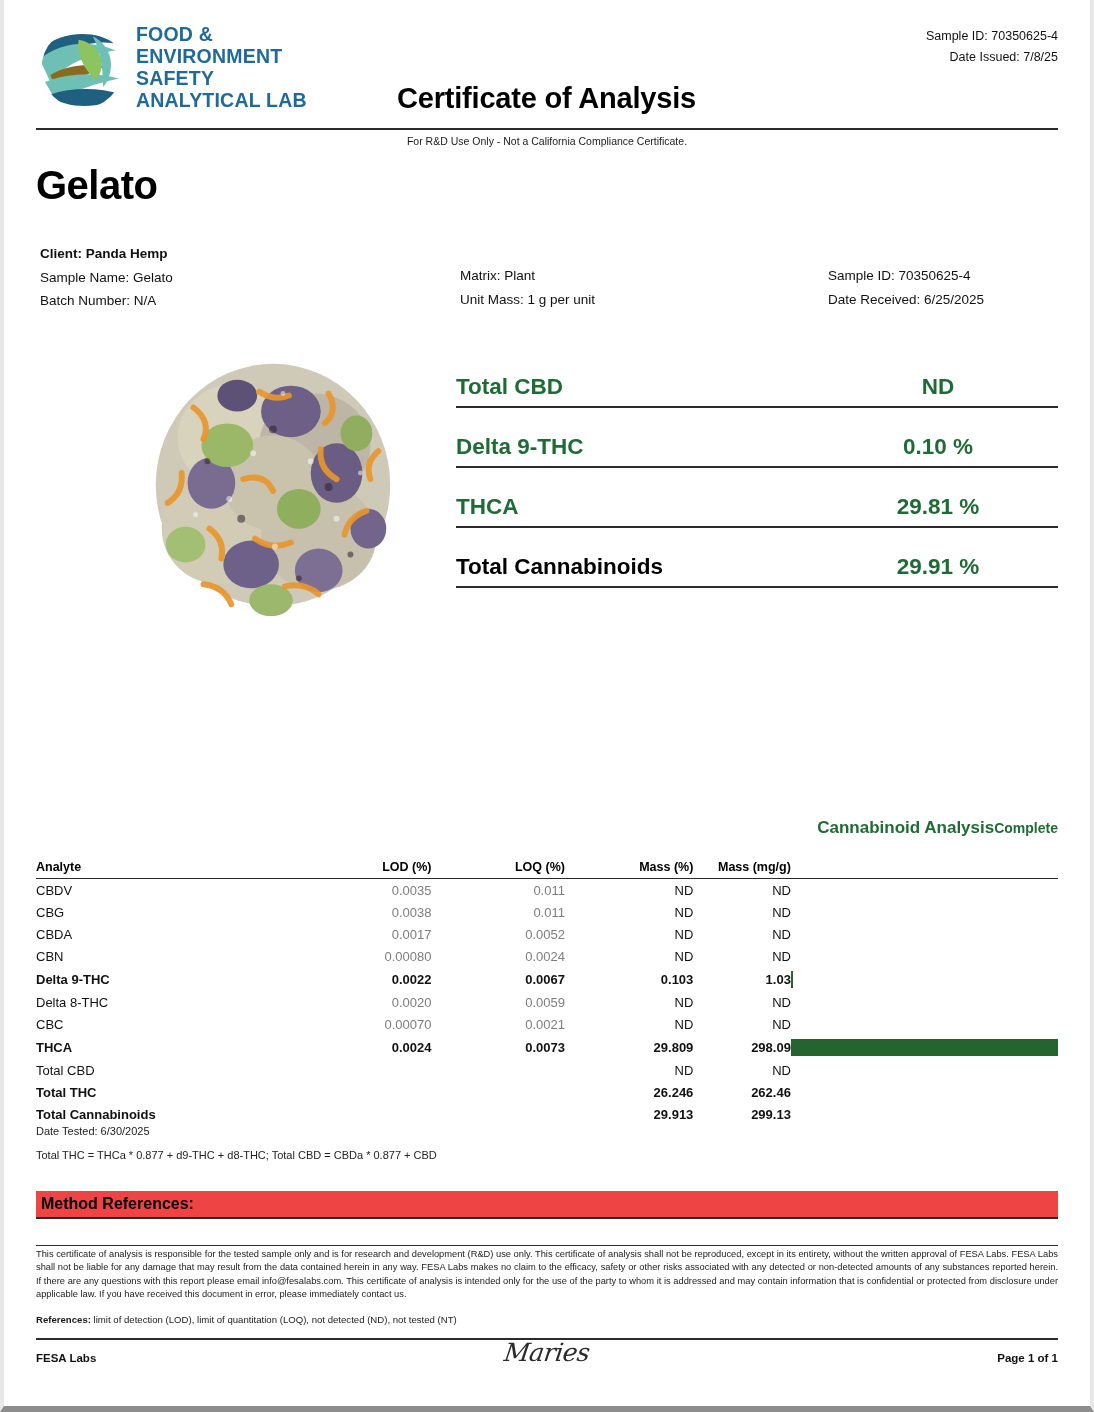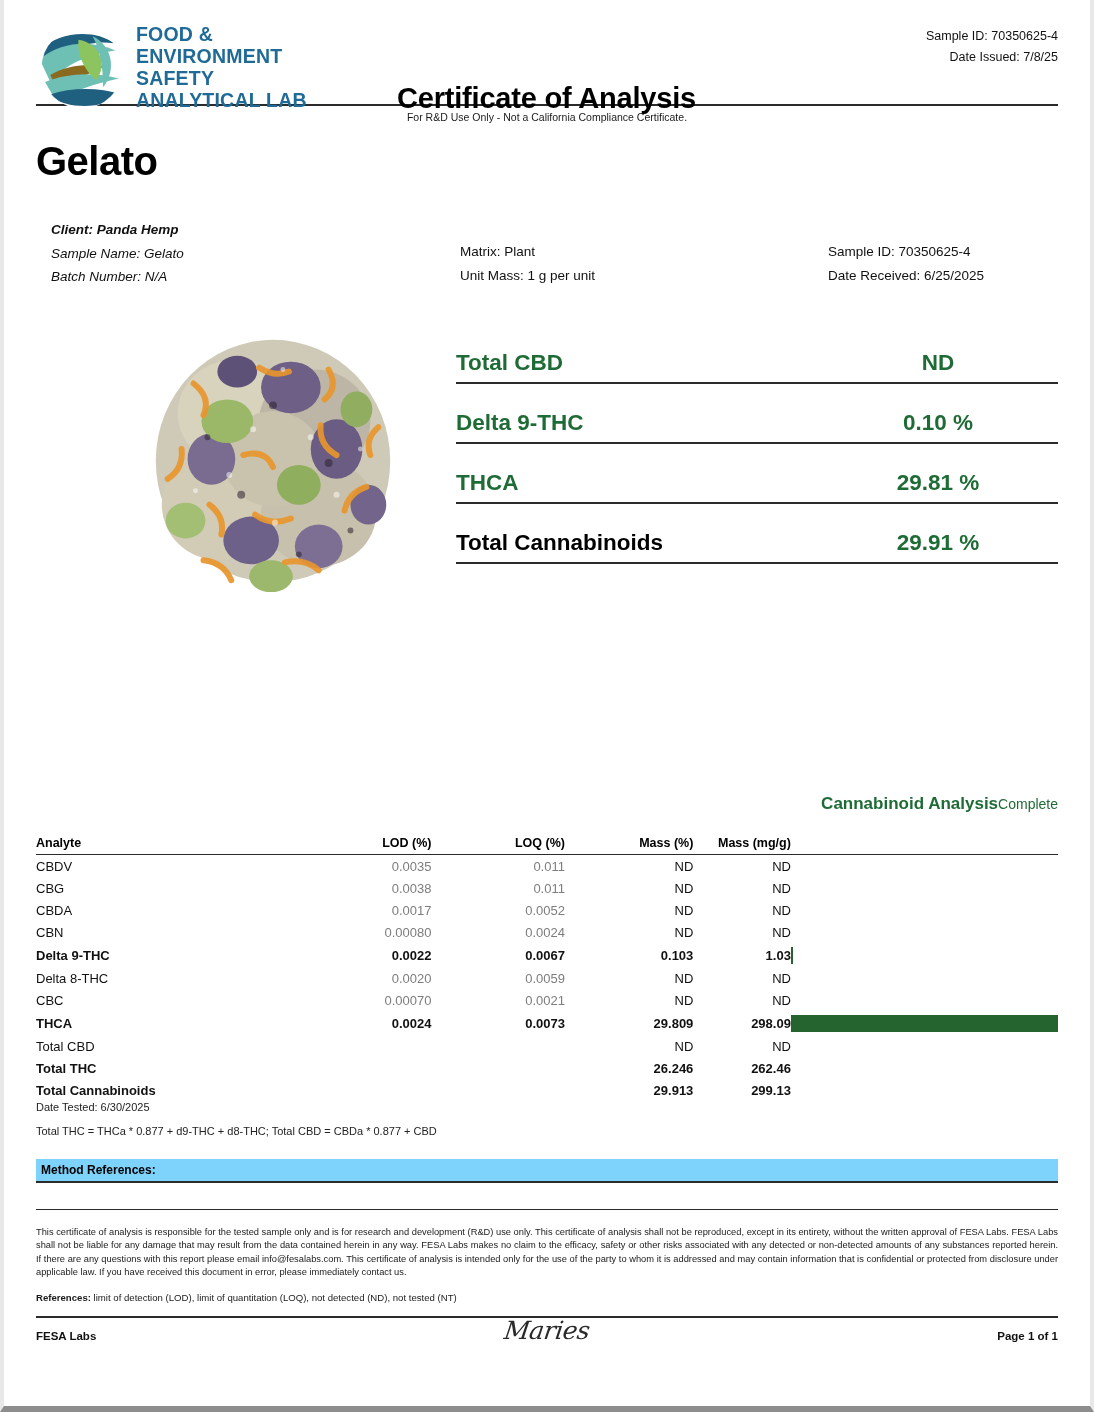--- a/index.html
+++ b/index.html
@@ -25,21 +25,21 @@
     position: absolute;
     left: 32px;
     right: 32px;
     top: 0;
     bottom: 0;
   }
 
   
   .header {
     position: relative;
-    height: 104px;
+    height: 128px;
   }
   .logo-wrap {
     position: absolute;
     left: 2px;
     top: 22px;
     display: flex;
     align-items: center;
   }
   .logo-mark {
     width: 88px;
@@ -92,21 +92,21 @@
     letter-spacing: -.5px;
   }
   .info-block {
     margin-top: 34px;
     font-size: 13.5px;
     color: #111;
     position: relative;
     height: 64px;
   }
   .info-col { position: absolute; top: 0; line-height: 1.75; }
-  .info-col.c1 { left: 15px; font-style: italic; }
+  .info-col.c1 { left: 4px; }
   .info-col.c2 { left: 424px; top: 22px; }
   .info-col.c3 { left: 792px; top: 22px; }
   .client-line { font-weight: bold; }
 
   
   .mid { position: relative; height: 500px; margin-top: 6px; }
   .product-photo {
     position: absolute;
     left: 88px;
     top: 22px;
@@ -149,21 +149,21 @@
     align-items: baseline;
     margin-top: 6px;
   }
   .analysis-title {
     font-size: 17px;
     font-weight: bold;
     color: #1f6b35;
   }
   .analysis-status {
     font-size: 14px;
-    font-weight: normal;
+    font-weight: bold;
     color: #1f6b35;
   }
 
   table.cann {
     width: 100%;
     border-collapse: collapse;
     margin-top: 22px;
     font-size: 13px;
     color: #111;
     table-layout: fixed;
@@ -200,38 +200,38 @@
   .col-mgg { width: 9.5%; }
   .col-bar { width: 26%; }
 
   .note {
     font-size: 11px;
     color: #222;
   }
   .note + .note { margin-top: 12px; }
 
   .method-head {
-    margin-top: 22px;
-    background: #7dd3fc;
+    margin-top: 30px;
+    background: #ef4444;
     border-bottom: 2px solid #2b2b2b;
-    font-size: 12px;
+    font-size: 16px;
     font-weight: bold;
     padding: 4px 5px 4px 5px;
     color: #000;
   }
   .method-item {
     font-size: 11px;
     color: #222;
     padding: 8px 5px 0 5px;
   }
 
   .disclaimer {
     margin-top: 26px;
     border-top: 1.6px solid #2b2b2b;
-    padding-top: 16px;
+    padding-top: 2px;
     font-size: 9.3px;
     line-height: 1.45;
     color: #1a1a1a;
     text-align: justify;
   }
   .refs {
     margin-top: 12px;
     font-size: 9.6px;
     color: #1a1a1a;
   }

